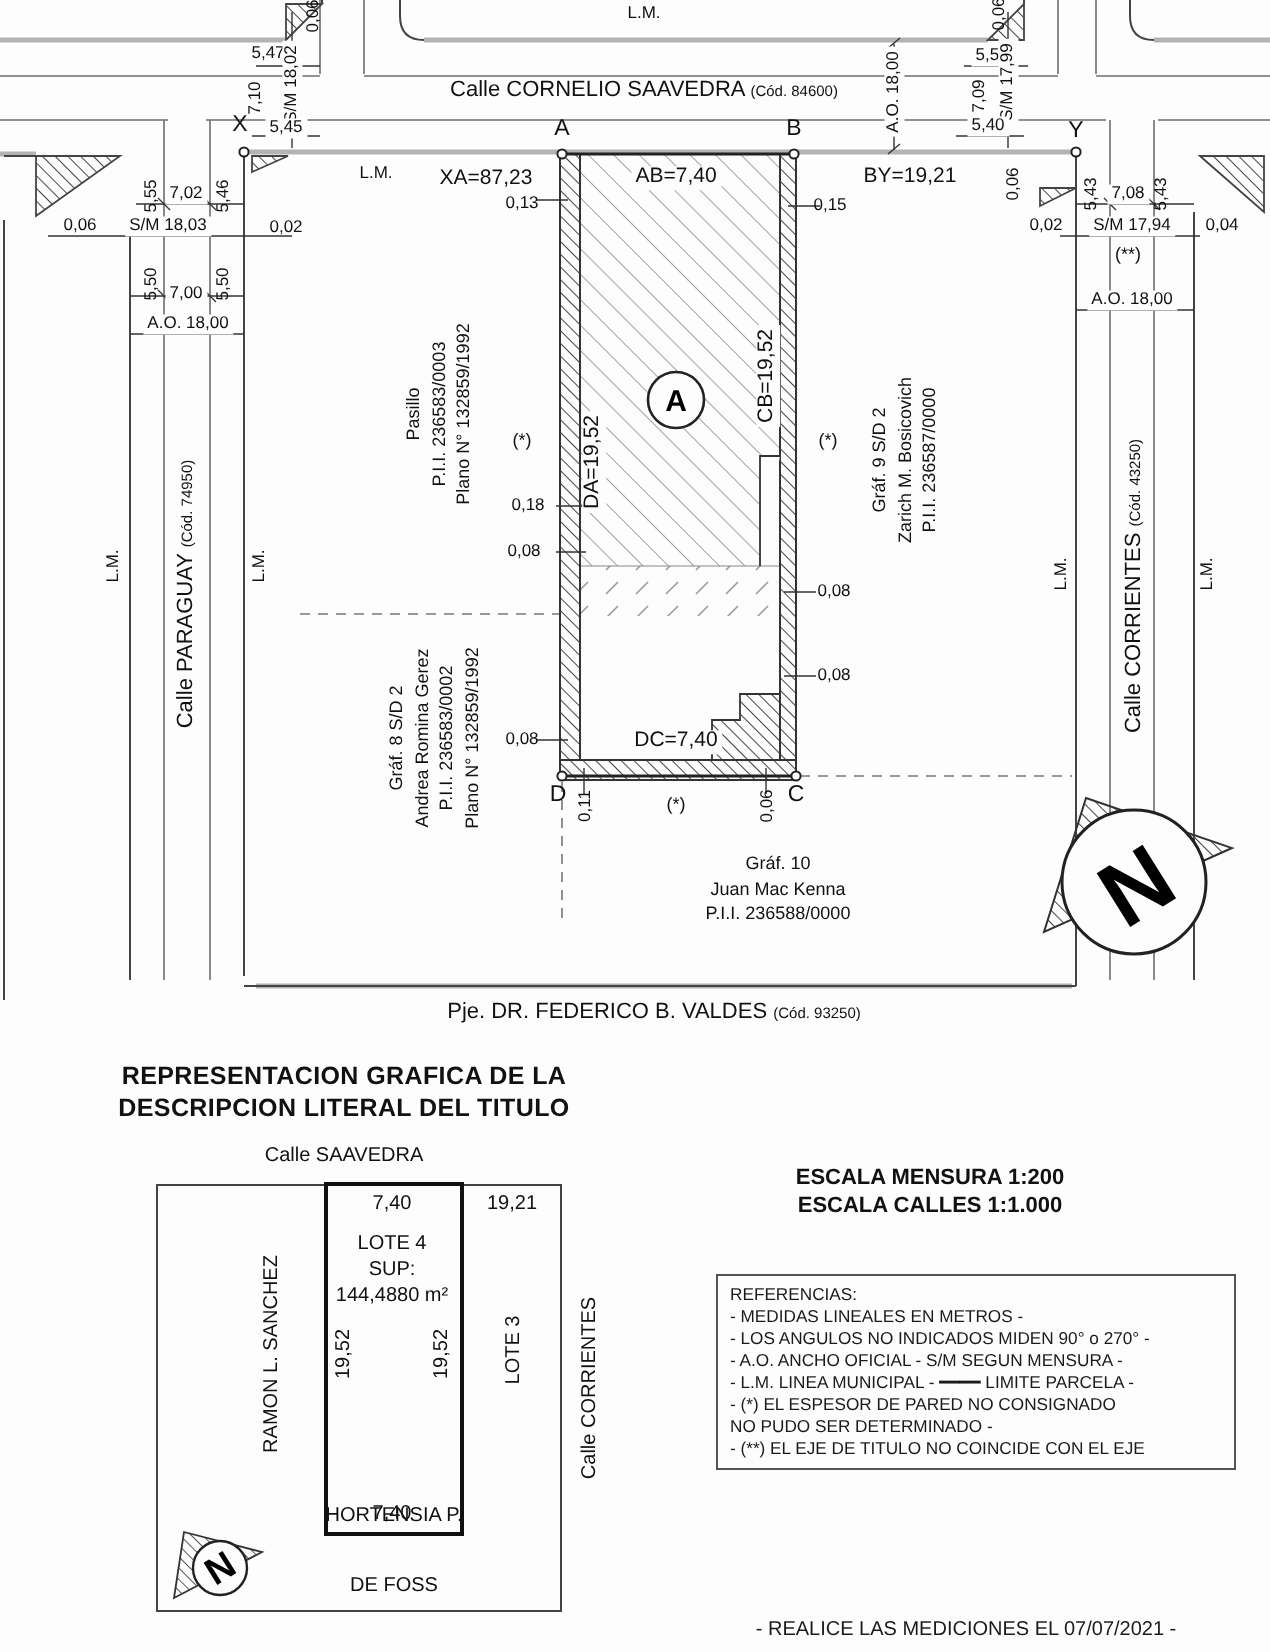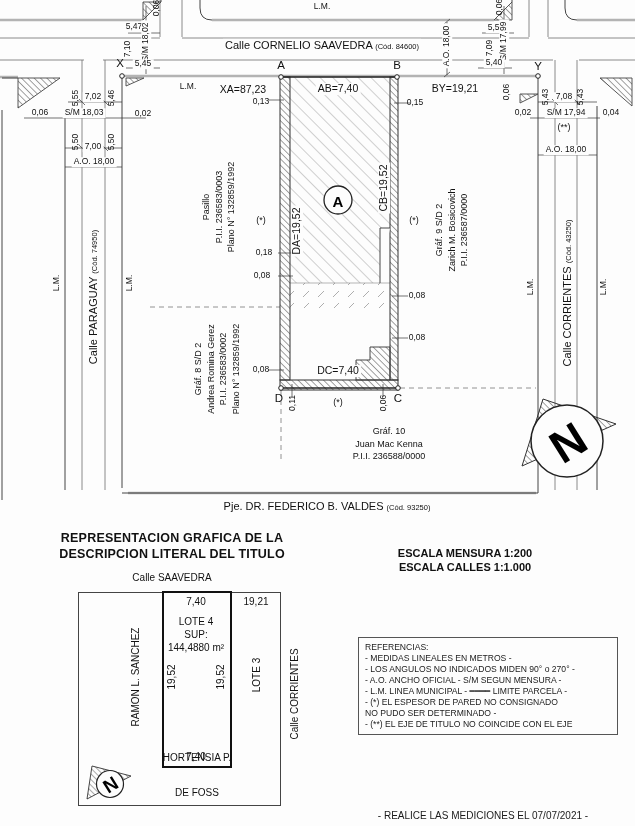--- a/index.html
+++ b/index.html
@@ -12,21 +12,21 @@
   .bg{background:#fdfdfd;padding:0 2px;}
   .m{font-size:10.5px;}
   .pt{font-size:11.5px;}
   .s9{font-size:9px;}
   .s10{font-size:10px;}
   .s11{font-size:11px;}
   .code{font-size:7.5px;}
   .nb span{display:block;text-align:center;line-height:12.5px;}
   .nb{text-align:center;}
   .title{font-weight:bold;font-size:12.5px;letter-spacing:.2px;}
-  .scale{font-weight:bold;font-size:11px;}
+  .scale{font-weight:bold;font-size:11px;margin-top:36px;}
   .outer-box{position:absolute;left:78px;top:592px;width:201px;height:212px;border:1px solid #444;}
   .inner-box{position:absolute;left:162px;top:591px;width:66px;height:173px;border:2px solid #111;background:#fdfdfd;}
   .refbox{position:absolute;left:358px;top:637px;width:246px;border:1px solid #555;
           padding:4px 6px;font-size:8.6px;line-height:11px;background:#fdfdfd;}
   .refbox div{white-space:nowrap;}
   .note{position:absolute;left:483px;top:815px;transform:translate(-50%,-50%);
         font-size:10px;white-space:nowrap;text-align:center;}
 </style>
 </head>
 <body>

